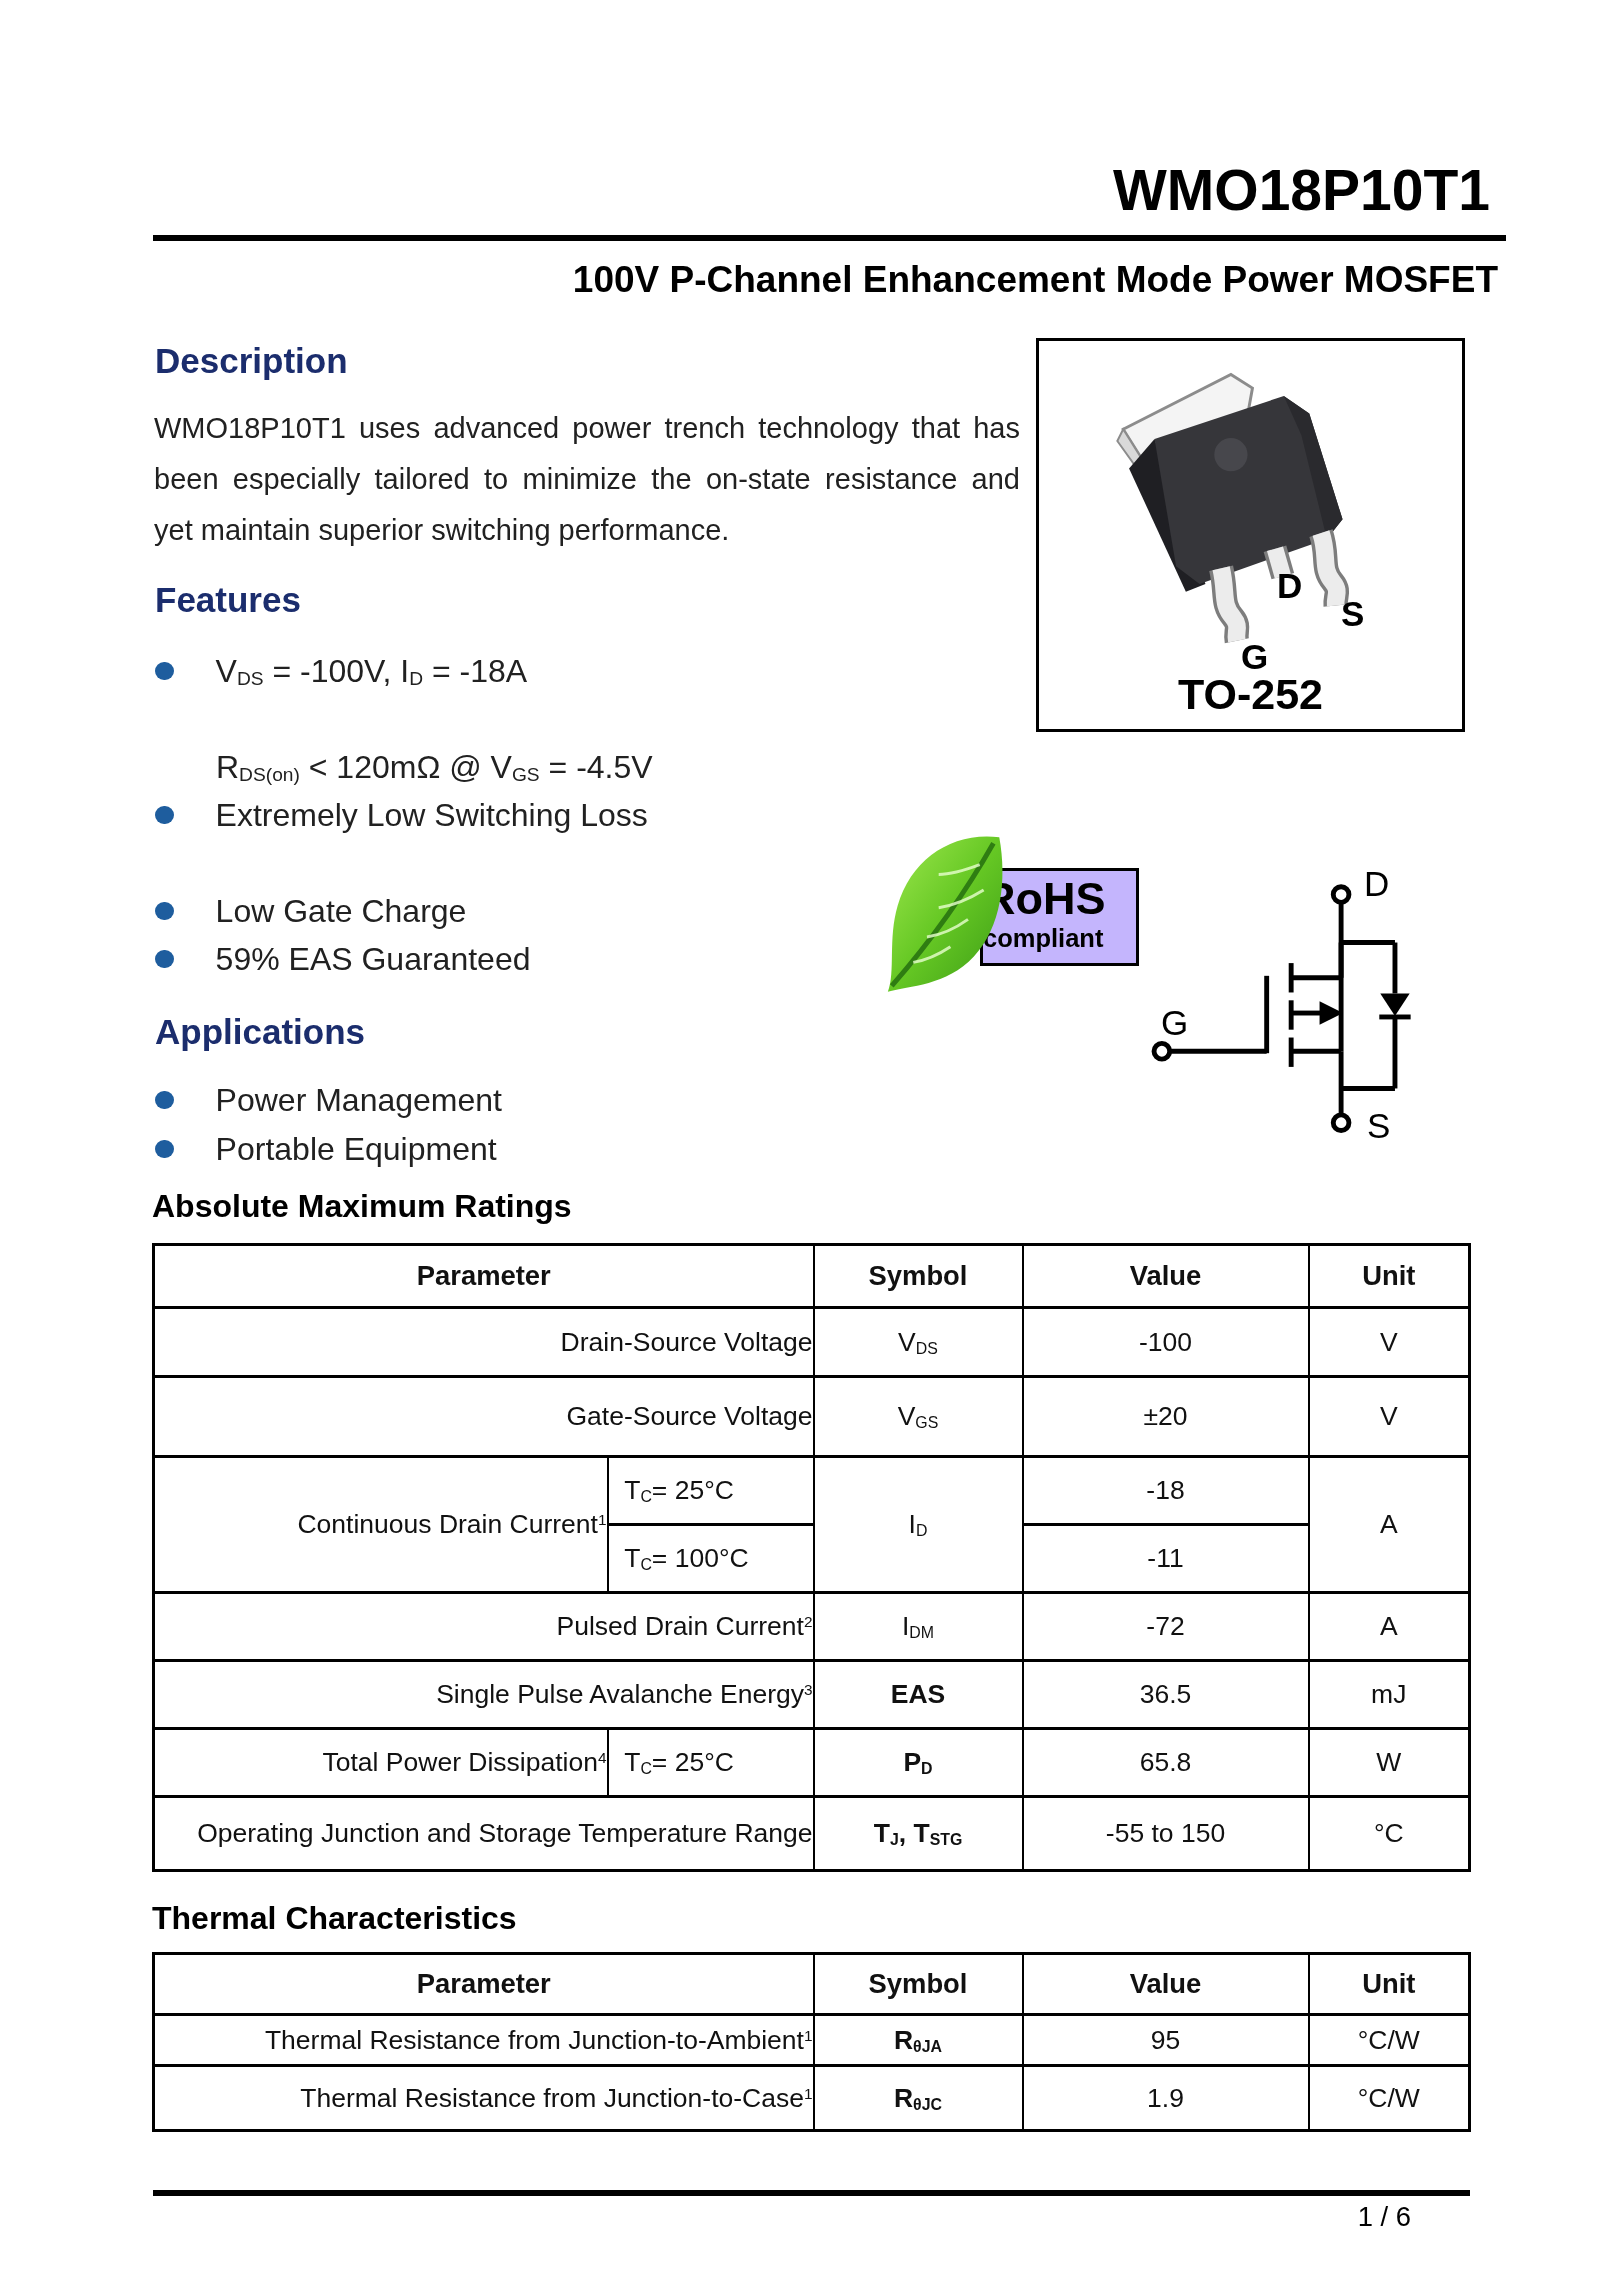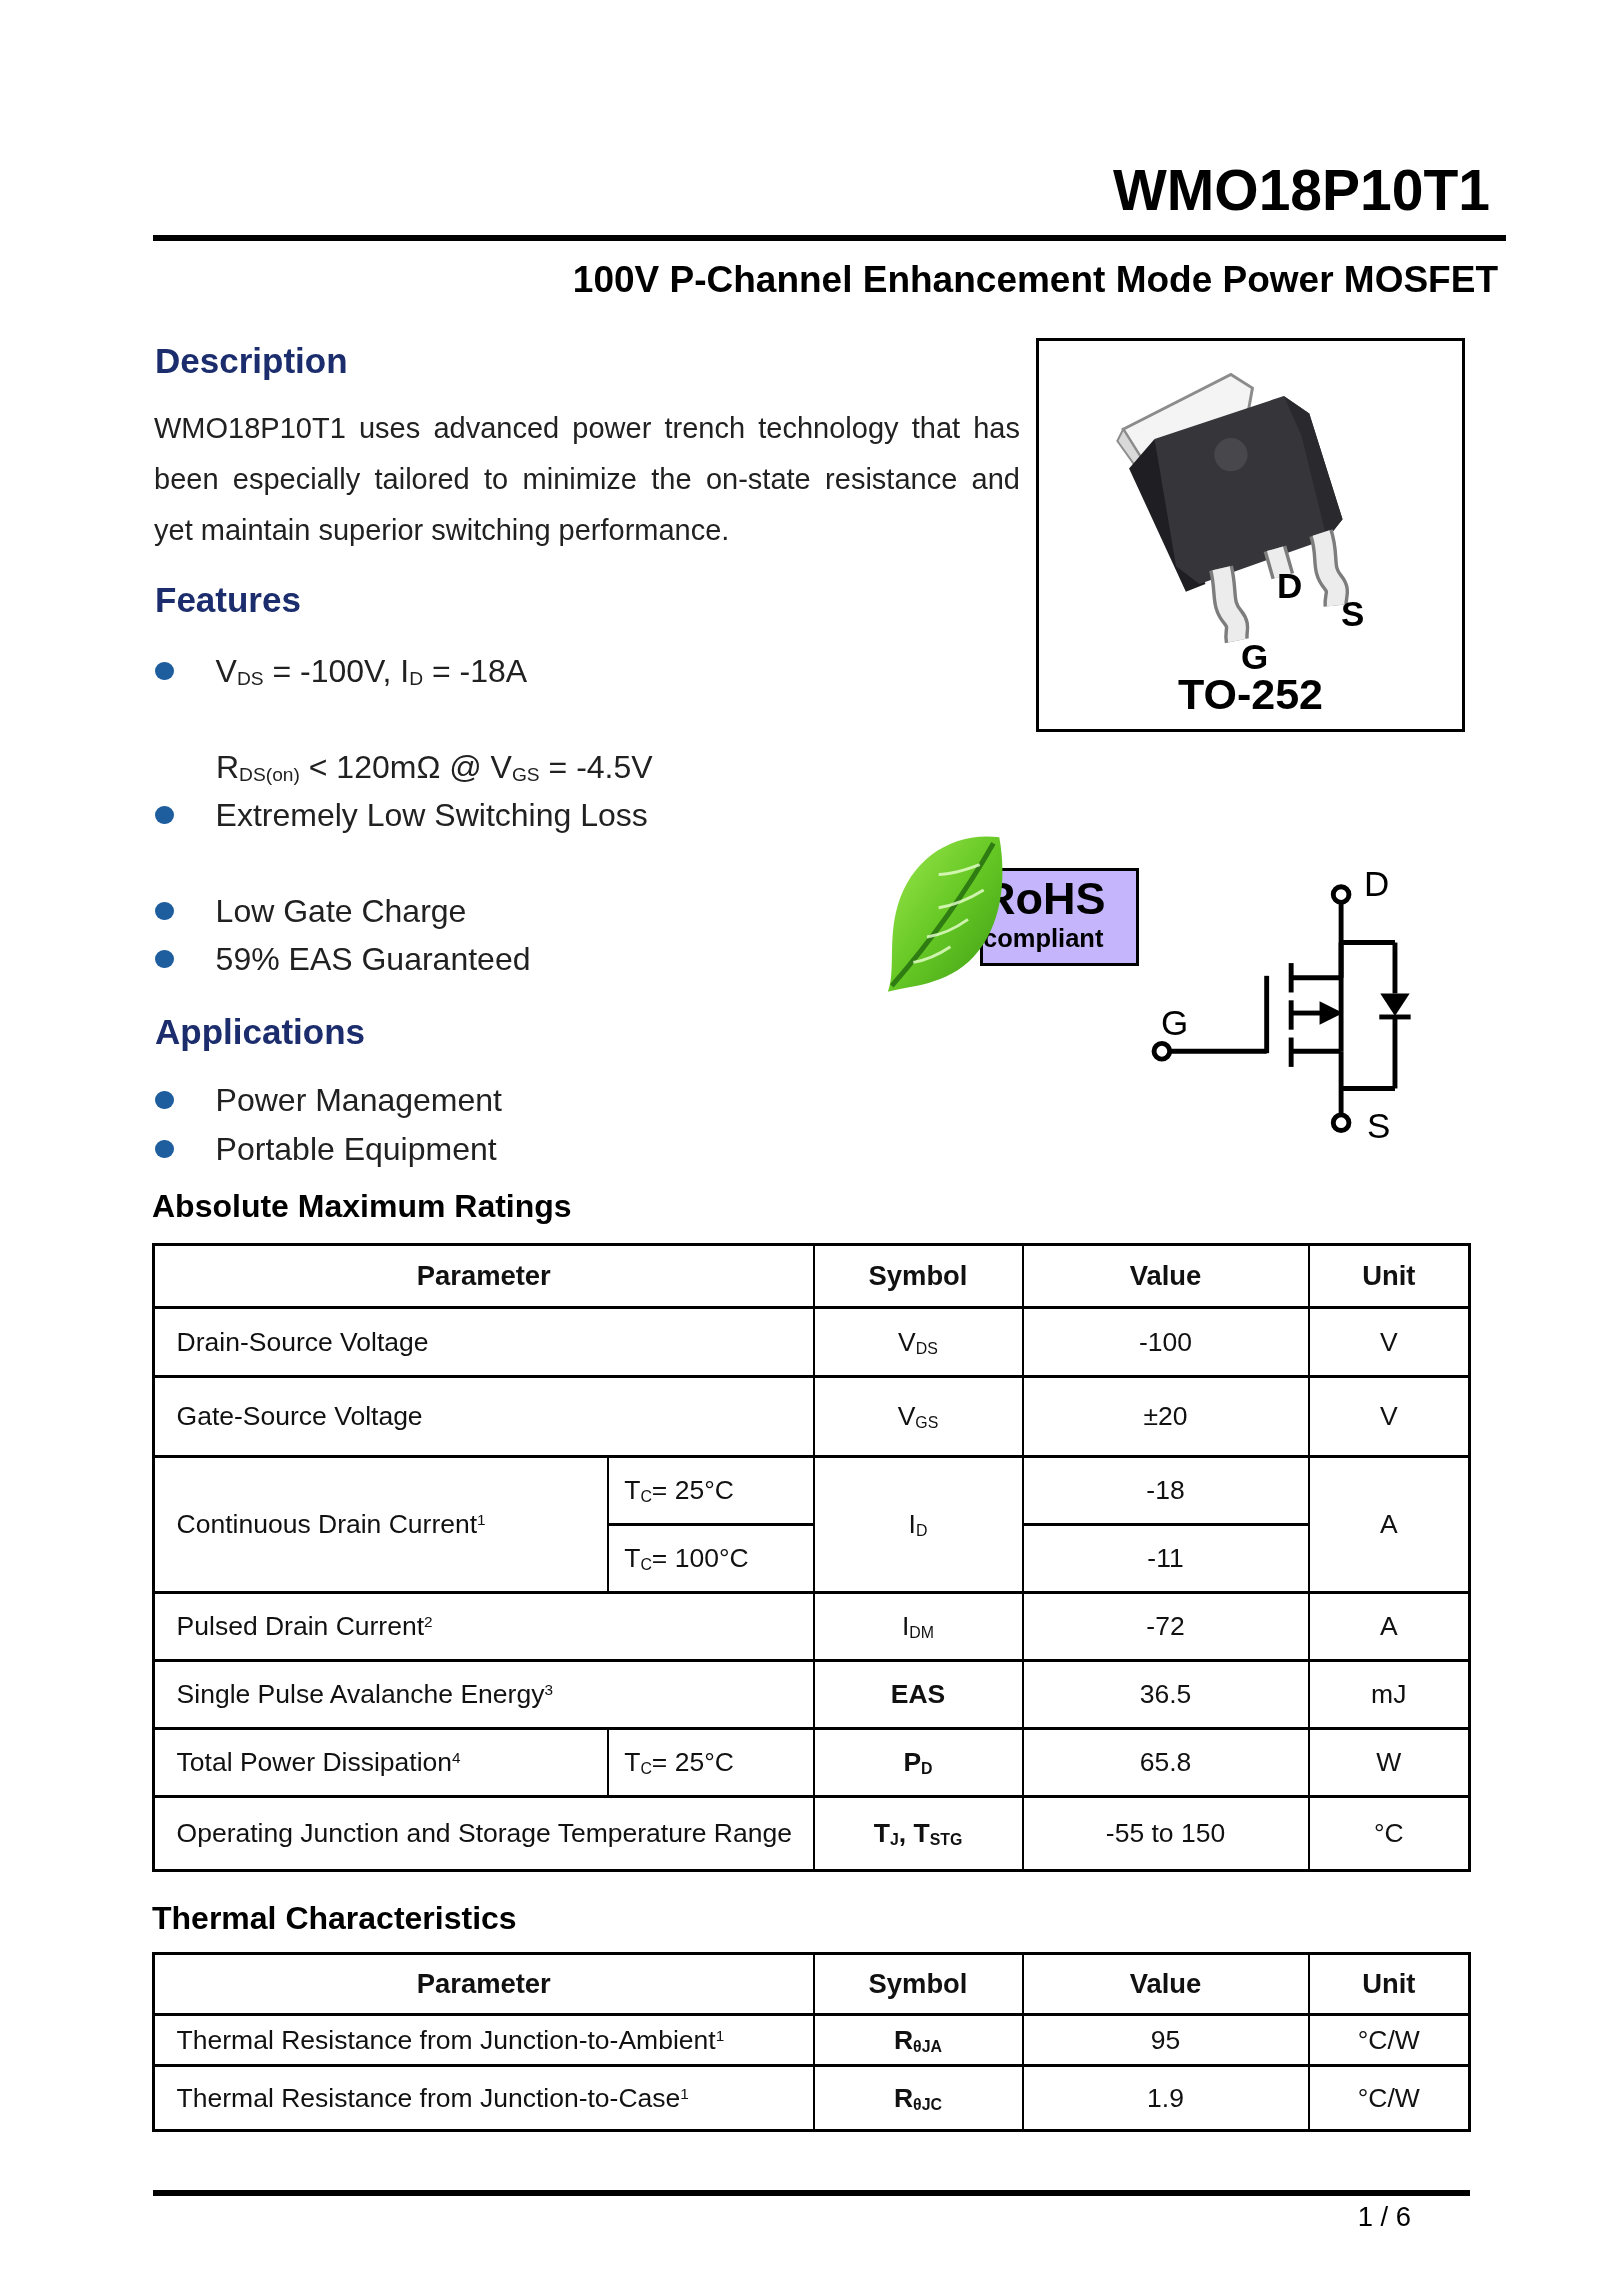--- a/index.html
+++ b/index.html
@@ -27,21 +27,21 @@
   
   .li{left:155px;height:48px;font-size:32px;color:#212121;display:flex;align-items:center;}
   .li .bullet{width:18.6px;height:18.6px;border-radius:50%;background:#1e5d9e;margin-right:42px;flex:0 0 auto;}
   .li .nobullet{width:61px;flex:0 0 auto;}
   .li .txt{white-space:nowrap;}
 
   
   table.ds{border-collapse:collapse;table-layout:fixed;background:#fff;border:3.9px solid #000;}
   table.ds td{border:2.9px solid #000;border-top-width:3.9px;border-bottom-width:3.9px;
     font-size:26.5px;color:#111;text-align:center;vertical-align:middle;padding:0;}
-  table.ds td.param{text-align:left;padding-left:21.6px;}
+  table.ds td.param{text-align:right;padding-left:21.6px;}
   table.ds td.cond{text-align:left;padding-left:15.7px;}
   table.ds td.hdr{font-weight:bold;font-size:27.4px;}
   table.ds td.bold{font-weight:bold;}
 
   
   .pkg-box{left:1036px;top:338px;width:423px;height:388px;border:3.9px solid #000;background:#fff;}
   .pkg-label{position:absolute;font-weight:bold;color:#000;font-size:35px;}
   .pkg-name{position:absolute;left:0;right:0;top:329px;text-align:center;font-weight:bold;font-size:43px;color:#000;}
 
   

